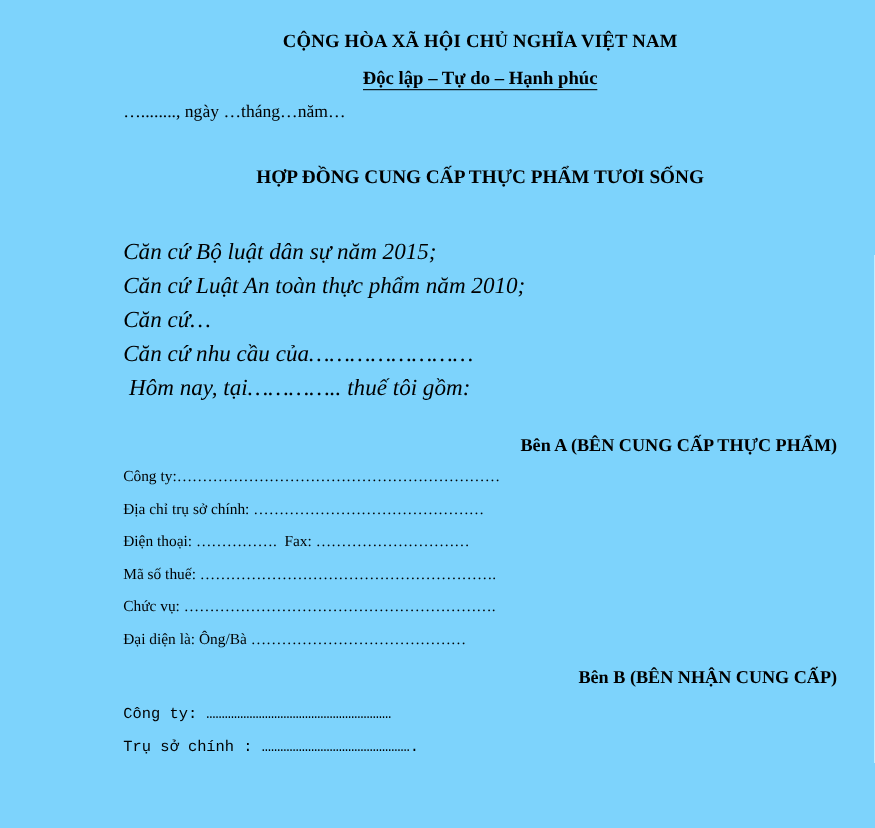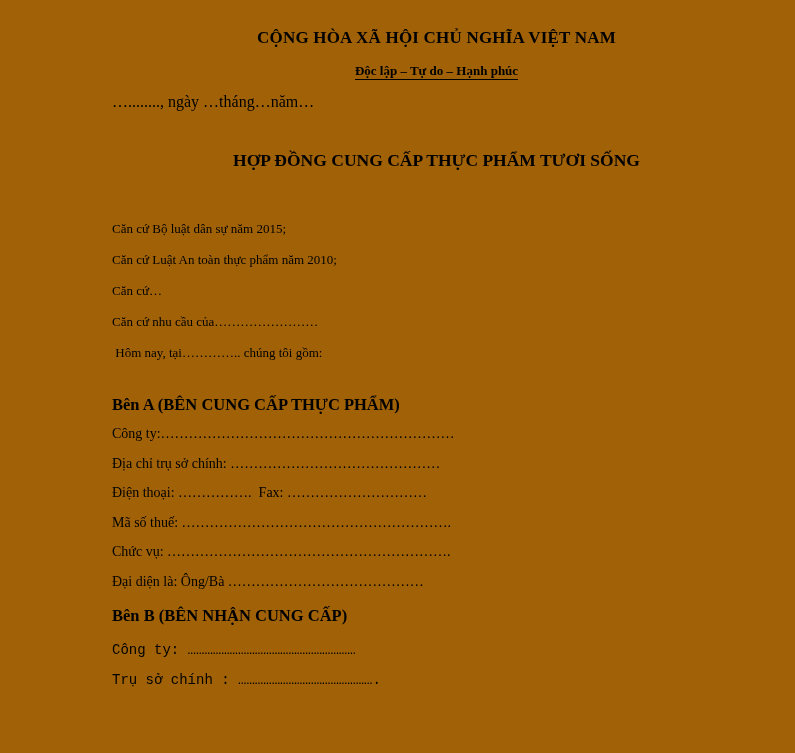--- a/index.html
+++ b/index.html
@@ -1,39 +1,39 @@
 <!DOCTYPE html>
 <html><head>
 <meta charset="utf-8">
 <style>
   html,body { margin:0; padding:0; background:#ffffff; }
   .doc {
     position:relative;
     width:795px; height:753px;
     box-sizing:border-box;
     padding:27px 34px 0 112px;
-    background:#a16207;
+    background:#7dd3fc;
     color:#000000;
     font-family:"Liberation Serif","DejaVu Serif",serif;
     overflow:hidden;
   }
   .center { text-align:center; }
   .national {
     font-size:17px; font-weight:bold; line-height:22px; letter-spacing:.2px;
   }
-  .motto { margin-top:11px; font-size:13px; font-weight:bold; line-height:22px; }
+  .motto { margin-top:11px; font-size:17px; font-weight:bold; line-height:22px; }
   .motto .u { border-bottom:1.6px solid #000; padding-bottom:1px; }
   .date { margin-top:9px; font-size:16px; line-height:21px; }
   .title { margin-top:37px; font-size:17.5px; font-weight:bold; line-height:22px; }
   .num { margin-top:9px; font-size:17px; font-weight:bold; line-height:21px; }
   .preamble { margin-top:42px; }
   .pline {
-    font-size:13px; line-height:31px; white-space:pre-wrap;
+    font-style:italic; font-size:21px; line-height:31px; white-space:pre-wrap;
   }
-  .heading { font-weight:bold; font-size:16.5px; line-height:29px; }
+  .heading { font-weight:bold; font-size:16.5px; line-height:29px;text-align:right; }
   .heading-a { margin-top:22px; }
   .heading-b { margin-top:5px; }
   .fields-b { margin-top:6px;font-family:Liberation Mono, monospace; }
   .fline { font-size:14px; line-height:29.5px; white-space:pre-wrap; }
 </style>
 </head>
 <body>
 
 <div class="doc">
 
@@ -46,21 +46,21 @@
   <div class="date">…........, ngày …tháng…năm…</div>
 
   <div class="title center">HỢP ĐỒNG CUNG CẤP THỰC PHẨM TƯƠI SỐNG</div>
 
 
   <div class="preamble">
     <div class="pline">Căn cứ Bộ luật dân sự năm 2015;</div>
     <div class="pline">Căn cứ Luật An toàn thực phẩm năm 2010;</div>
     <div class="pline">Căn cứ…</div>
     <div class="pline">Căn cứ nhu cầu của……………………</div>
-    <div class="pline"> Hôm nay, tại………….. chúng tôi gồm:</div>
+    <div class="pline"> Hôm nay, tại………….. thuế tôi gồm:</div>
   </div>
 
   <div class="heading heading-a">Bên A (BÊN CUNG CẤP THỰC PHẨM)</div>
 
   <div>
     <div class="fline">Công ty:………………………………………………………</div>
     <div class="fline">Địa chỉ trụ sở chính: ………………………………………</div>
     <div class="fline">Điện thoại: …………….  Fax: …………………………</div>
     <div class="fline">Mã số thuế: ………………………………………………….</div>
     <div class="fline">Chức vụ: …………………………………………………….</div>

